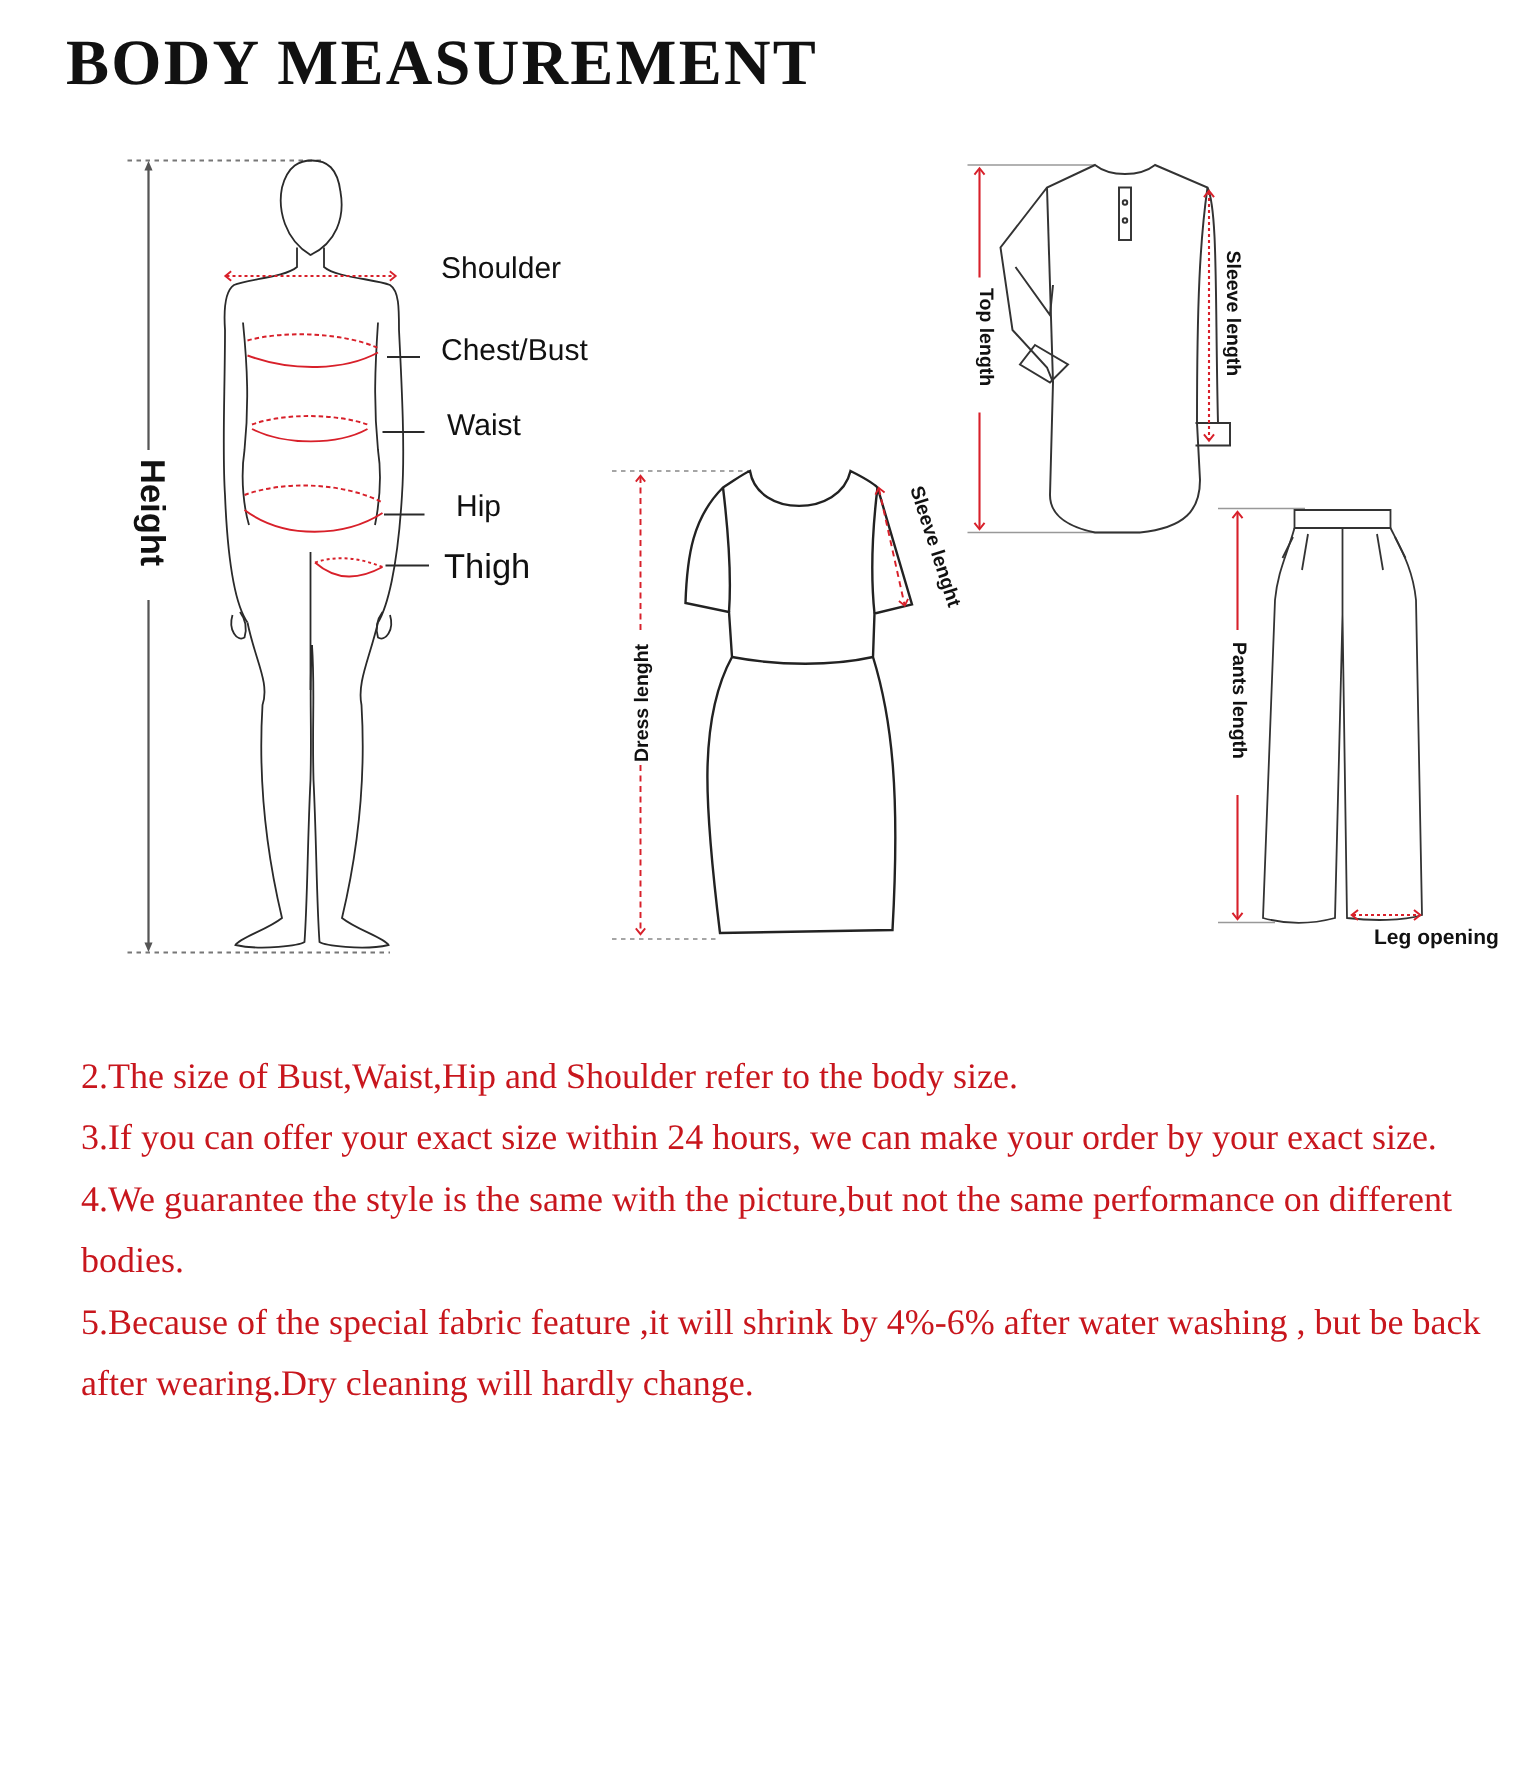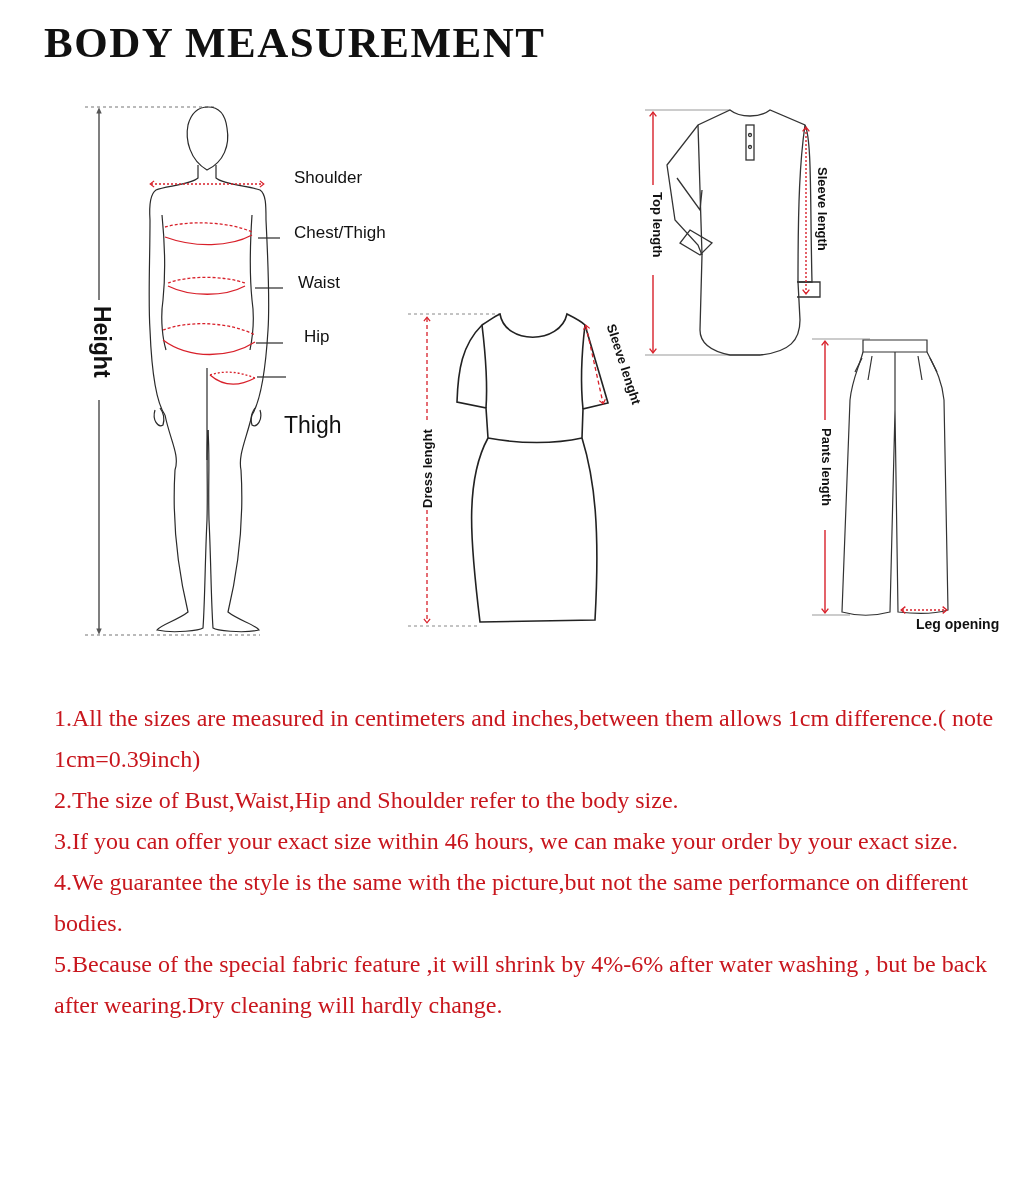--- a/index.html
+++ b/index.html
@@ -7,21 +7,21 @@
   .title {
     position:absolute; left:44px; top:18px;
     font-family:"Liberation Serif", "DejaVu Serif", serif;
     font-weight:bold; font-size:43px; letter-spacing:1.5px; color:#111;
   }
   .diagram { position:absolute; left:0; top:0; width:1024px; height:680px; }
   .lbl {
     position:absolute; font-family:"Liberation Sans", "DejaVu Sans", sans-serif;
     color:#111; white-space:nowrap;
   }
-  .lbl.big { font-size:17px; font-weight:normal; }
+  .lbl.big { font-size:20px; font-weight:normal; }
   .lbl.small { font-size:13px; font-weight:bold; }
   .rot90 { transform-origin:left top; transform:rotate(90deg); }
   .tips {
     position:absolute; left:54px; top:698px; width:940px;
     font-family:"Liberation Serif", "DejaVu Serif", serif;
     color:#c8161d; font-size:24px; line-height:41px;
   }
   .tips .heading { font-weight:bold; font-size:24px; margin-bottom:0; }
   .tips p { margin:0; }
 </style>
@@ -128,34 +128,33 @@
     <path d="M937,372 L930,358"></path>
   </g>
   <g fill="none" stroke="#d8202a" stroke-width="1.4">
     <line x1="825" y1="342" x2="825" y2="420" marker-start="url(#arrR)"></line>
     <line x1="825" y1="530" x2="825" y2="612" marker-end="url(#arrR)"></line>
     <line x1="902" y1="610" x2="946" y2="610" stroke-dasharray="2,2" marker-start="url(#arrR)" marker-end="url(#arrR)"></line>
   </g>
 </svg>
 
 <div class="lbl big" style="left:294px;top:168px;">Shoulder</div>
-<div class="lbl big" style="left:294px;top:223px;">Chest/Thigh</div>
+<div class="lbl big" style="left:294px;top:223px;">Chest/Bust</div>
 <div class="lbl big" style="left:298px;top:273px;text-align:right;">Waist</div>
 <div class="lbl big" style="left:304px;top:327px;">Hip</div>
-<div class="lbl big" style="left:284px;top:364px;font-size:23px;margin-top:48px;">Thigh</div>
+<div class="lbl big" style="left:296px;top:364px;font-size:23px;">Thigh</div>
 <div class="lbl rot90" style="left:115px;top:306px;font-size:23px;font-weight:bold;">Height</div>
 
 <div class="lbl small rot90" style="left:420px;top:508px;transform:rotate(-90deg);">Dress lenght</div>
 <div class="lbl small" style="left:618px;top:322px;transform-origin:left top;transform:rotate(72deg);">Sleeve lenght</div>
 
 <div class="lbl small rot90" style="left:665px;top:192px;">Top length</div>
 <div class="lbl small rot90" style="left:830px;top:167px;">Sleeve length</div>
 
 <div class="lbl small rot90" style="left:834px;top:428px;">Pants length</div>
 <div class="lbl small" style="left:880px;top:616px;font-size:14px;margin-left:36px;">Leg opening</div>
 
 <div class="tips">
-  <p>1.All the sizes are measured in centimeters and inches,between them allows 1cm difference.( note 1cm=0.39inch)</p>
   <p>2.The size of Bust,Waist,Hip and Shoulder refer to the body size.</p>
-  <p>3.If you can offer your exact size within 46 hours, we can make your order by your exact size.</p>
+  <p>3.If you can offer your exact size within 24 hours, we can make your order by your exact size.</p>
   <p>4.We guarantee the style is the same with the picture,but not the same performance on different bodies.</p>
   <p>5.Because of the special fabric feature ,it will shrink by 4%-6% after water washing , but be back after wearing.Dry cleaning will hardly change.</p>
 </div>
 
 </body></html>

